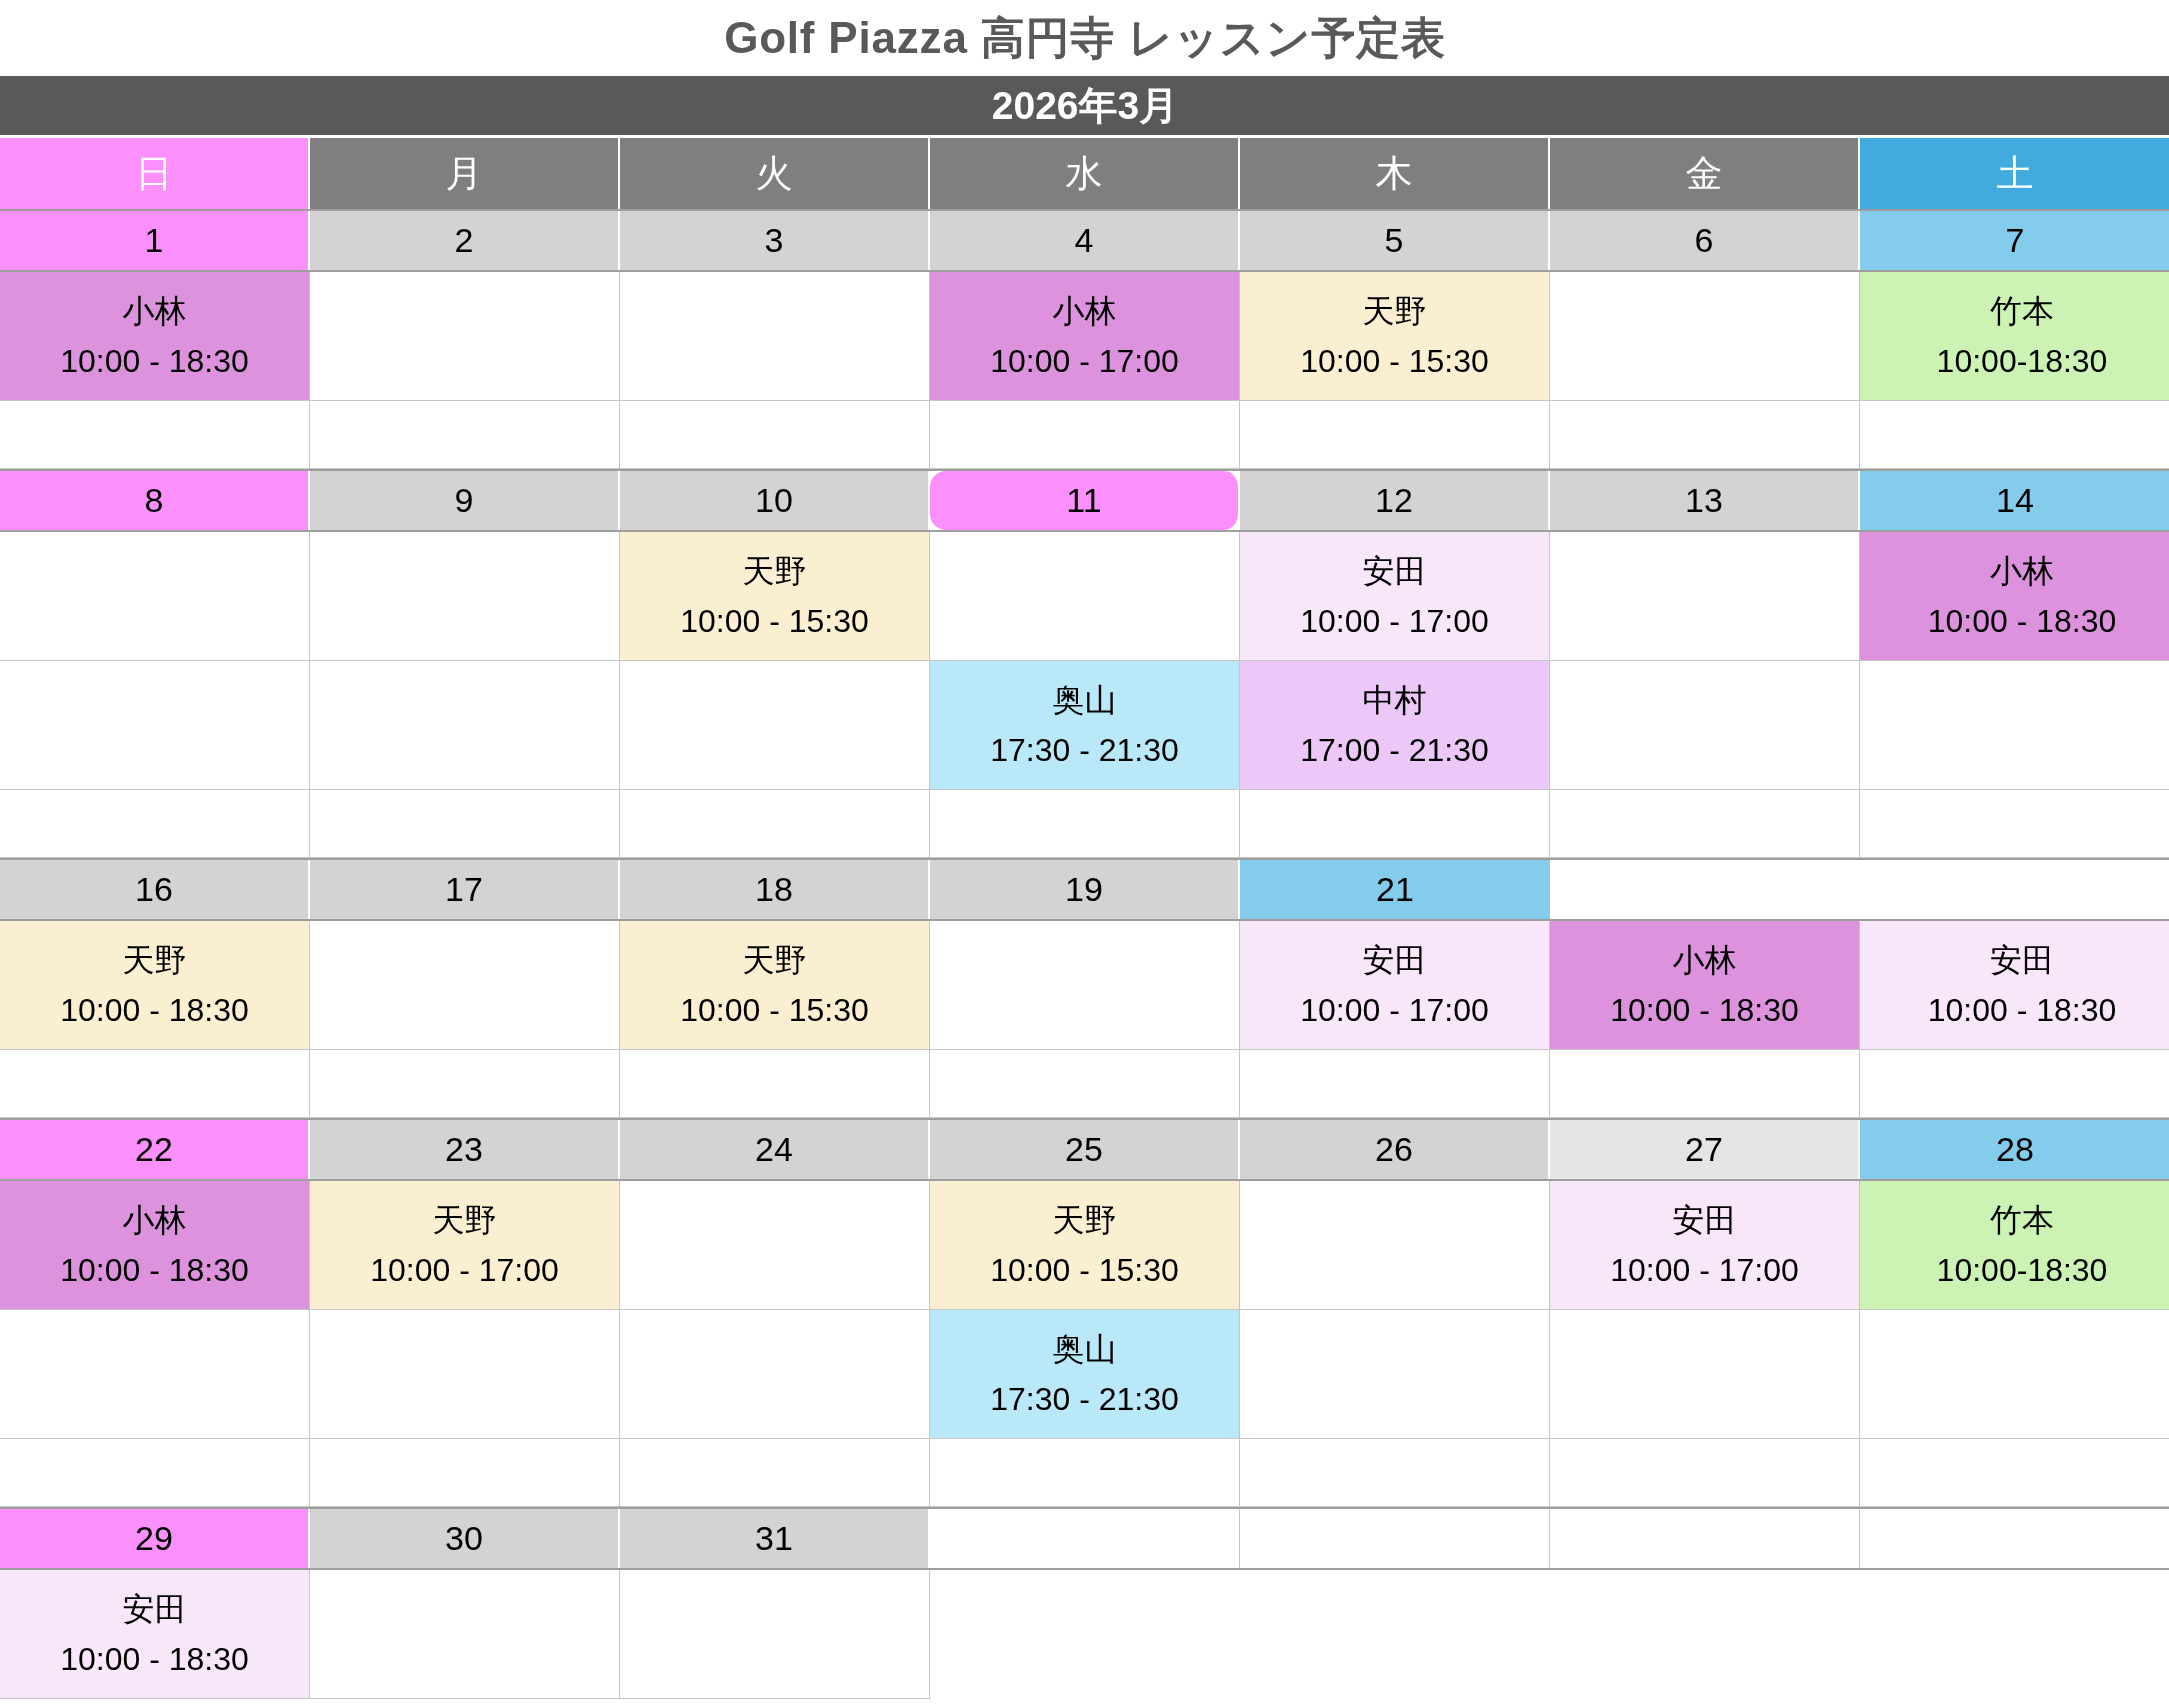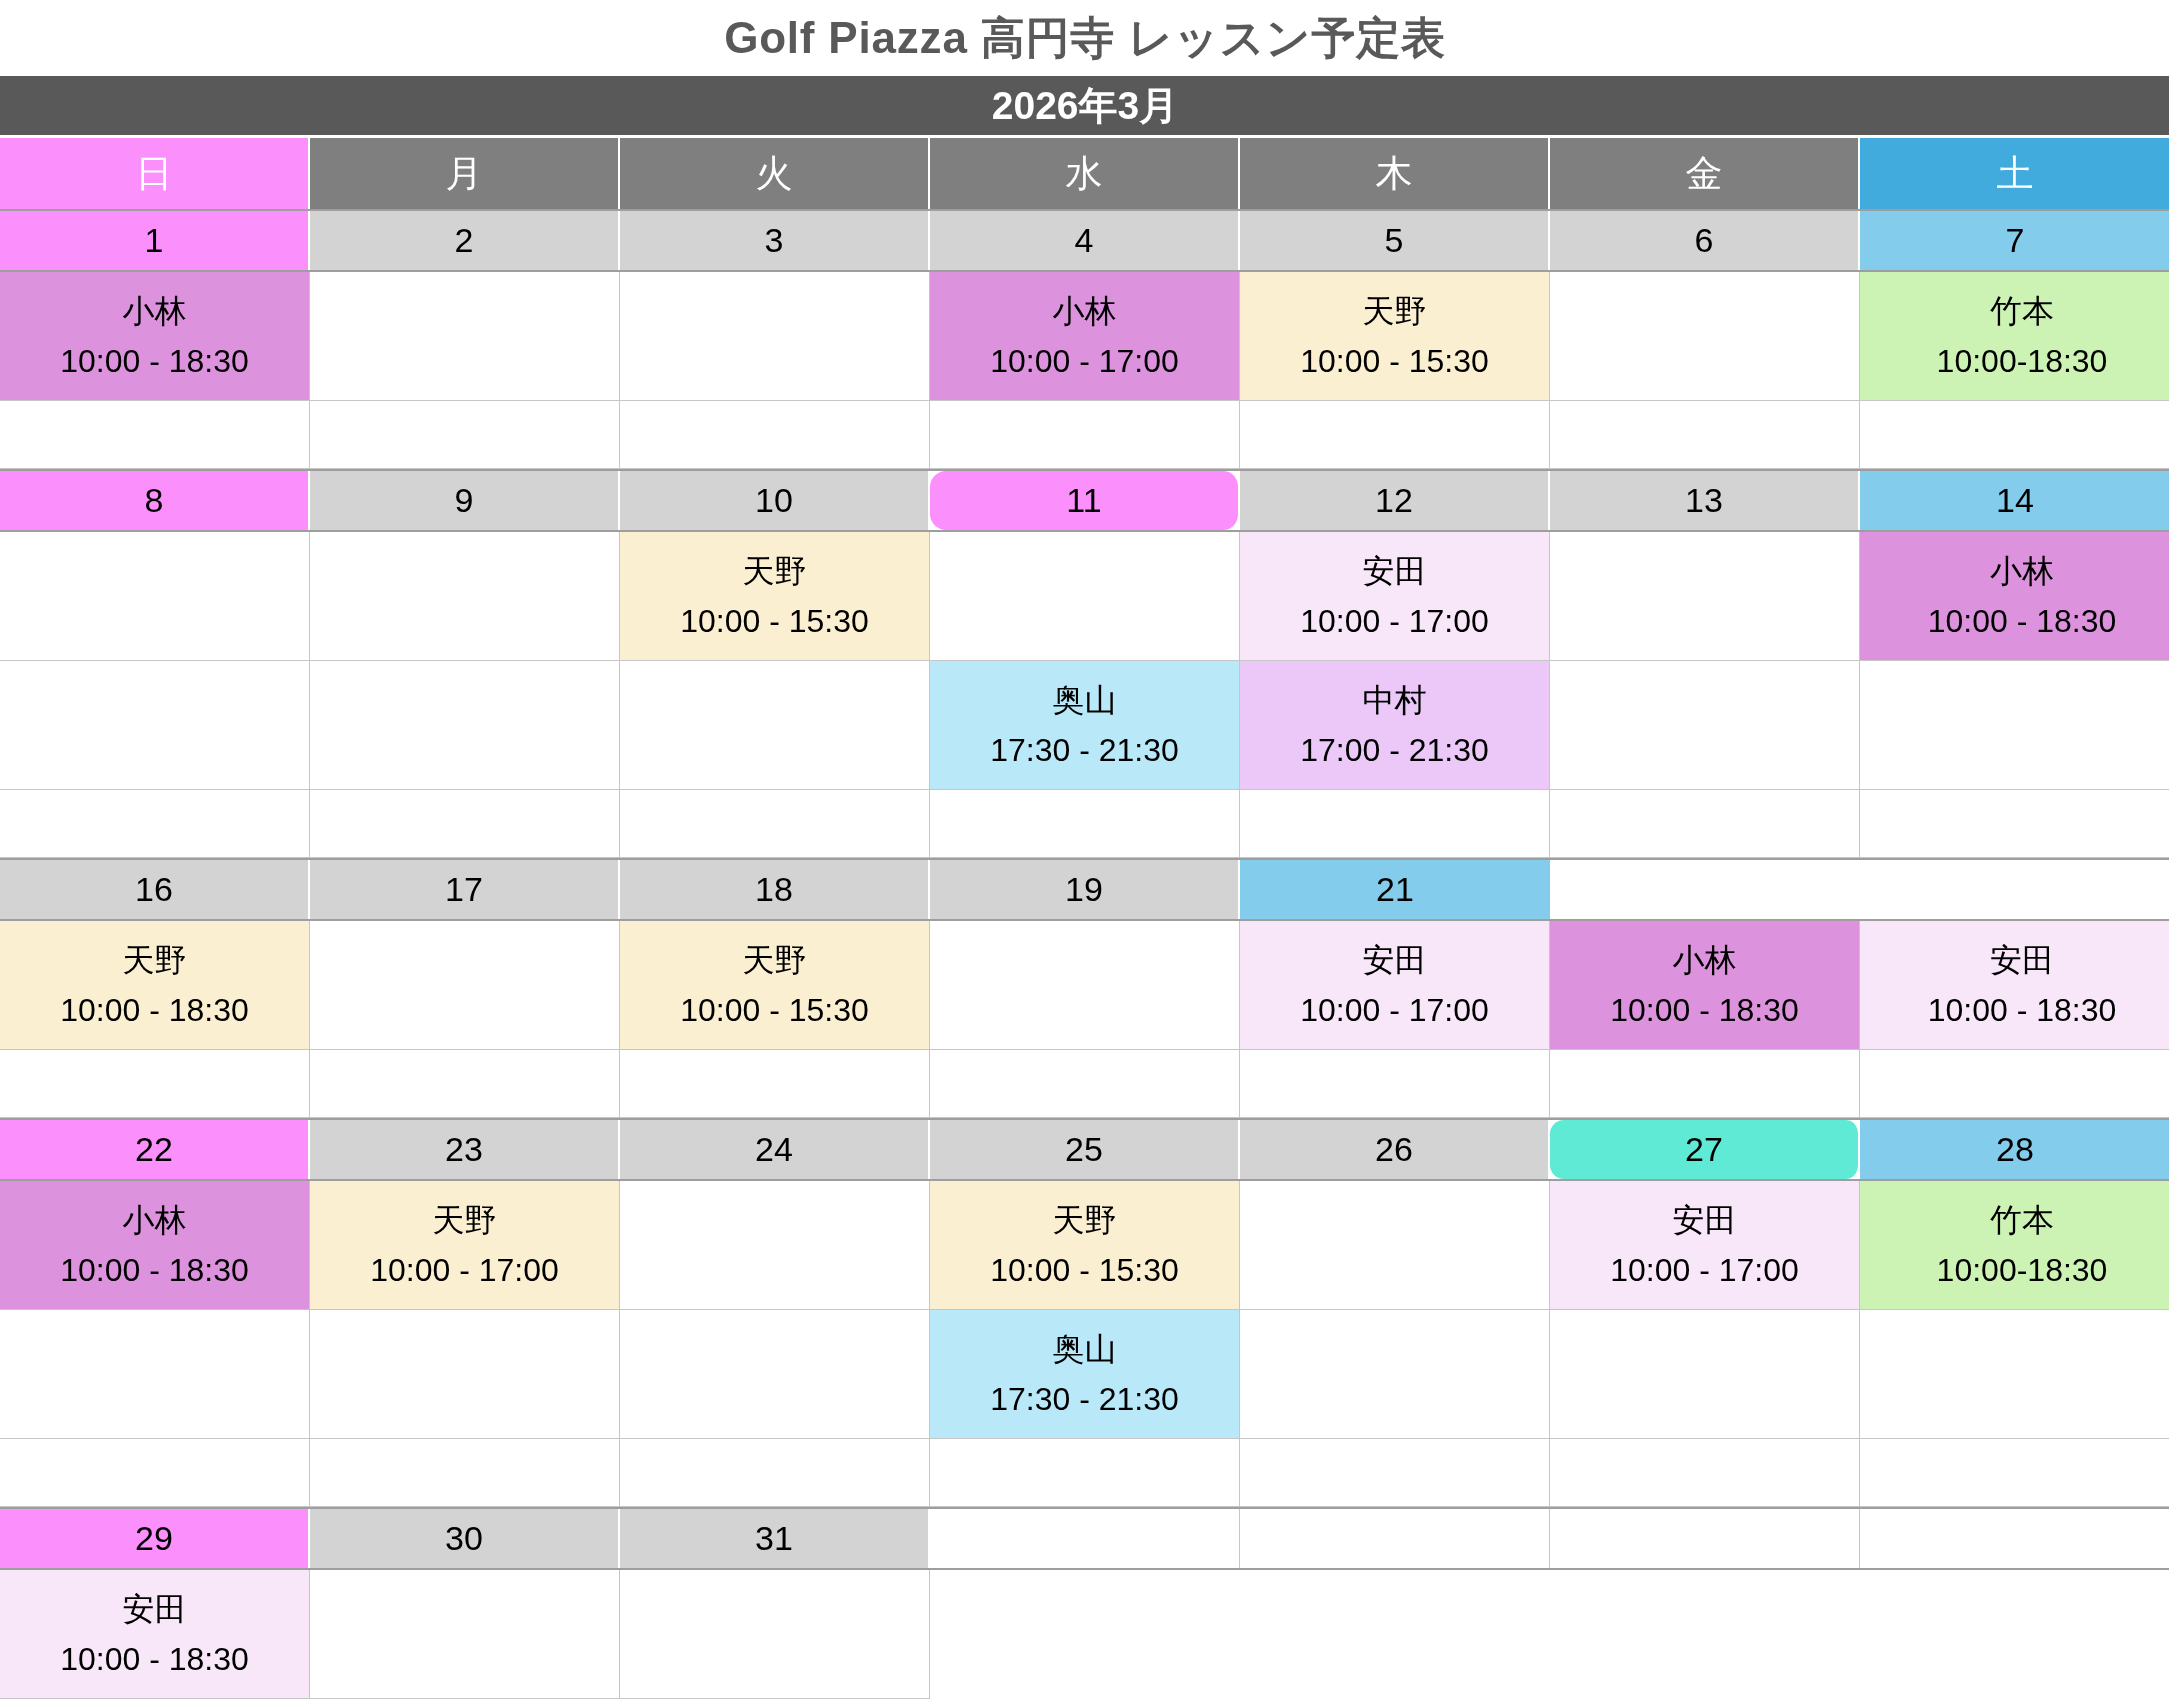--- a/index.html
+++ b/index.html
@@ -292,21 +292,21 @@
         </div>
         <div class="date-cell" style="background: rgb(211, 211, 211);">
           <span class="date-num">24</span>
         </div>
         <div class="date-cell" style="background: rgb(211, 211, 211);">
           <span class="date-num">25</span>
         </div>
         <div class="date-cell" style="background: rgb(211, 211, 211);">
           <span class="date-num">26</span>
         </div>
-        <div class="date-cell" style="background: #5eead4; border-radius: 14px;">
+        <div class="date-cell" style="background: #e5e5e5;">
           <span class="date-num">27</span>
         </div>
         <div class="date-cell" style="background: rgb(132, 204, 235);">
           <span class="date-num">28</span>
         </div>
       </div>
       <div class="row lesson-row">
         <div class="lesson-cell" style="background: rgb(221, 146, 221);">
           <div class="iname">小林</div>
           <div class="itime">10:00 - 18:30</div>

